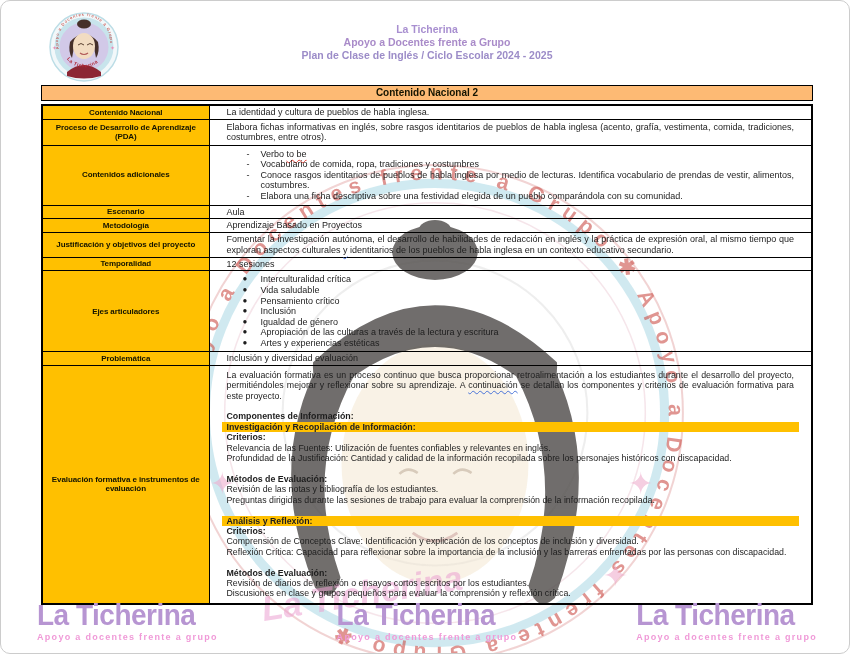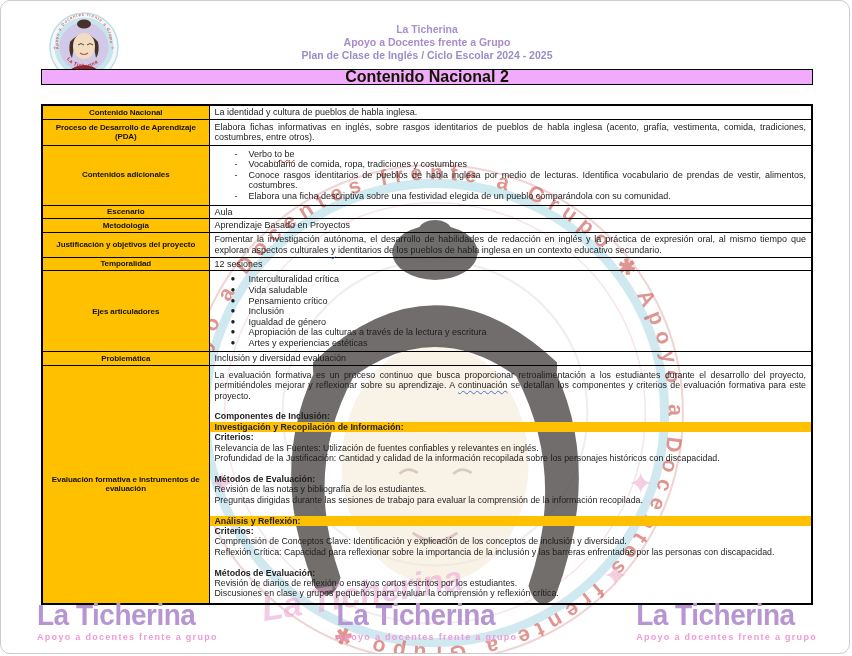--- a/index.html
+++ b/index.html
@@ -12,38 +12,38 @@
   .logo-sm{ position:absolute; left:48px; top:11px; width:70px; height:70px; }
   .header-text{ position:absolute; left:0; top:22px; width:852px; text-align:center; }
   .header-text div{ font-weight:bold; font-size:10.5px; line-height:13px; }
   .h-brand{ color:#a88fd0; }
   .h-tagline{ color:#a98bc9; }
   .h-plan{ color:#9c8cc8; }
   
   .watermark{ position:absolute; left:180px; top:158px; width:508px; height:508px; z-index:0; pointer-events:none; }
   
   .banner{
-    position:absolute; left:40px; top:68px; width:772px; height:16px; z-index:2;
-    background:#f0abfc; border:1px solid #000; text-align:center;
-    font-weight:bold; font-size:16px; line-height:14px; color:#141400;
+    position:absolute; left:40px; top:84px; width:772px; height:16px; z-index:2;
+    background:#fdba74; border:1px solid #000; text-align:center;
+    font-weight:bold; font-size:10px; line-height:14px; color:#141400;
   }
   
   table.plan{
     position:absolute; left:40px; top:103px; width:772px; z-index:1;
     border-collapse:collapse; table-layout:fixed; border:2px solid #000;
   }
   table.plan col.c1{ width:167px; }
   table.plan th, table.plan td{ border:1px solid #000; vertical-align:middle; }
   th.lbl{
     background:#ffc000; color:#141400; font-weight:bold; font-size:8px; letter-spacing:-0.1px;
     text-align:center; padding:1px 3px; line-height:1.2;
   }
   td.val{
     background:transparent; color:#1d1d1d; font-size:9px; line-height:1.18;
-    padding:1px 5px; vertical-align:top; text-align:left;
+    padding:1px 17px; vertical-align:top; text-align:left;
   }
   td.val p.just{ text-align:justify; }
   .dash-item, .bullet-item{ display:flex; }
   .dash-item .mk{ width:14px; margin-left:20px; flex:none; }
   .bullet-item .mk{ width:18px; margin-left:16px; flex:none; font-size:8px; }
   .sq-red{ text-decoration:underline wavy #e0392e 1px; text-underline-offset:2px; }
   .sq-blue{ text-decoration:underline wavy #4a74d8 1px; text-underline-offset:2px; }
   
   td.ev-cell{ font-size:8.8px; line-height:10.4px; }
   .ev{ min-height:10.4px; }
@@ -222,21 +222,21 @@
     </tr>
     <tr style="height:13px;">
       <th class="lbl">Problemática</th>
       <td class="val">Inclusión y diversidad evaluación</td>
     </tr>
     <tr style="height:238px;">
       <th class="lbl">Evaluación formativa e instrumentos de evaluación</th>
       <td class="val ev-cell">
         <p class="ev just"><span>La evaluación formativa es un proceso continuo que busca proporcionar retroalimentación a los estudiantes durante el desarrollo del proyecto, permitiéndoles mejorar y reflexionar sobre su aprendizaje. A </span><span class="sq-blue">continuación</span><span> se detallan los componentes y criterios de evaluación formativa para este proyecto.</span></p>
         <p class="ev blank"></p>
-        <p class="ev b">Componentes de Inclusión:</p>
+        <p class="ev b">Componentes de Información:</p>
         <p class="ev b hl">Investigación y Recopilación de Información:</p>
         <p class="ev b">Criterios:</p>
         <p class="ev">Relevancia de las Fuentes: Utilización de fuentes confiables y relevantes en inglés.</p>
         <p class="ev">Profundidad de la Justificación: Cantidad y calidad de la información recopilada sobre los personajes históricos con discapacidad.</p>
         <p class="ev blank"></p>
         <p class="ev b">Métodos de Evaluación:</p>
         <p class="ev">Revisión de las notas y bibliografía de los estudiantes.</p>
         <p class="ev">Preguntas dirigidas durante las sesiones de trabajo para evaluar la comprensión de la información recopilada.</p>
         <p class="ev blank"></p>
         <p class="ev b hl">Análisis y Reflexión:</p>

